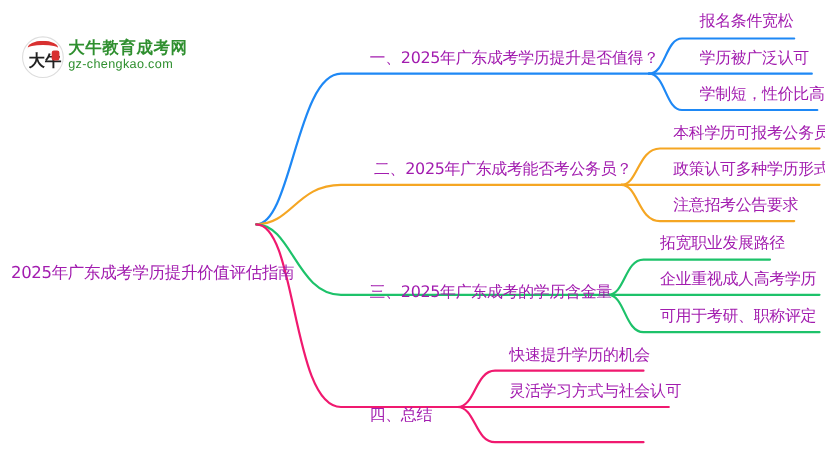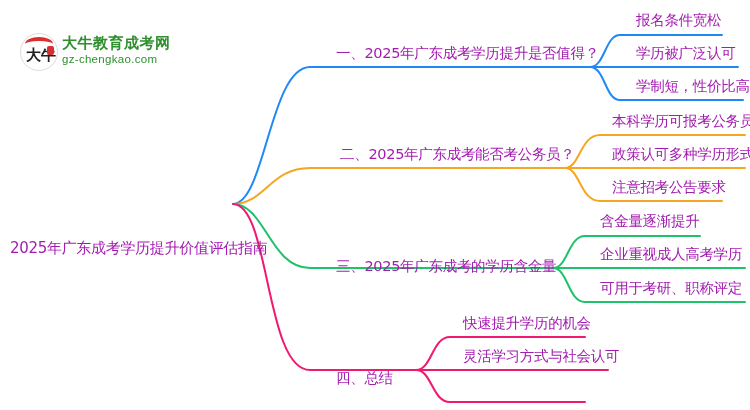--- a/index.html
+++ b/index.html
@@ -61,20 +61,20 @@
 <div class="txt" style="left:636px; top:11px;">报名条件宽松</div>
 <div class="txt" style="left:636px; top:44px;">学历被广泛认可</div>
 <div class="txt" style="left:636px; top:77px;">学制短，性价比高</div>
 
 <div class="txt" style="left:340px; top:145px;">二、2025年广东成考能否考公务员？</div>
 <div class="txt" style="left:612px; top:112px;">本科学历可报考公务员</div>
 <div class="txt" style="left:612px; top:145px;">政策认可多种学历形式</div>
 <div class="txt" style="left:612px; top:178px;">注意招考公告要求</div>
 
 <div class="txt" style="left:336px; top:257px;">三、2025年广东成考的学历含金量</div>
-<div class="txt" style="left:600px; top:212px;">含金量逐渐提升</div>
+<div class="txt" style="left:600px; top:212px;">拓宽职业发展路径</div>
 <div class="txt" style="left:600px; top:245px;text-align:center;">企业重视成人高考学历</div>
 <div class="txt" style="left:600px; top:279px;">可用于考研、职称评定</div>
 
 <div class="txt" style="left:336px; top:347px;margin-top:22px;">四、总结</div>
 <div class="txt" style="left:463px; top:314px;">快速提升学历的机会</div>
 <div class="txt" style="left:463px; top:347px;">灵活学习方式与社会认可</div>
 <div class="txt" style="left:463px; top:379px;margin-top:43px;">拓宽职业发展路径</div>
 
 </body></html>

